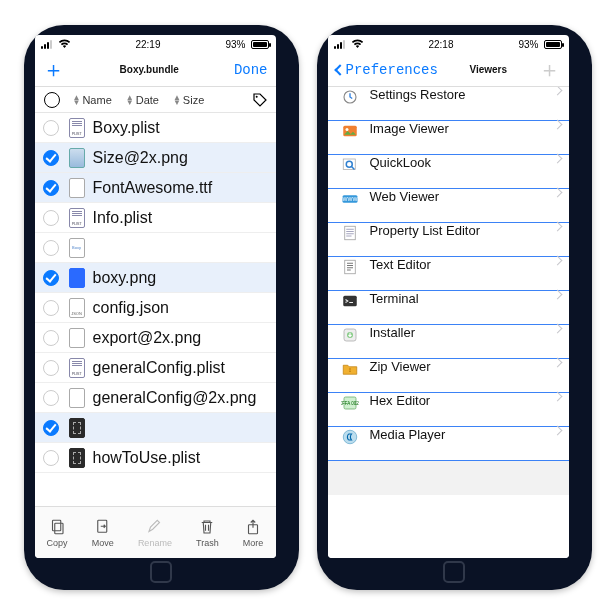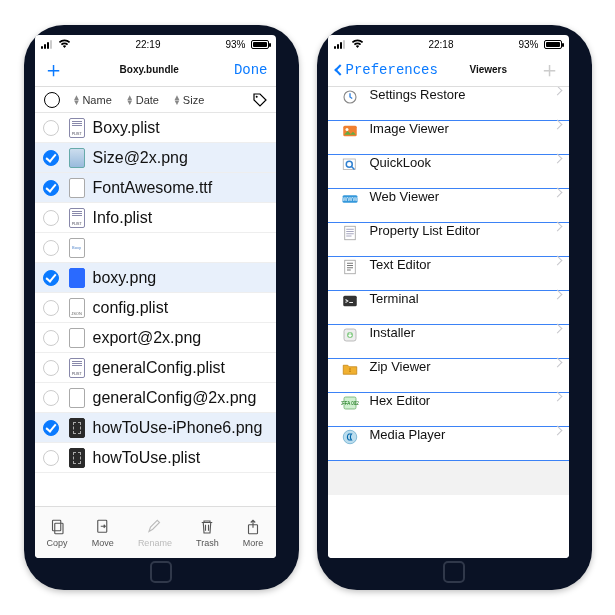--- a/index.html
+++ b/index.html
@@ -246,21 +246,21 @@
           </span>
           <span class="filename">boxy.png</span>
         </div>
         <div class="row">
           <span class="check">
             <span class="c"></span>
           </span>
           <span class="fileico json">
             <span class="fbox"></span>
           </span>
-          <span class="filename">config.plist</span>
+          <span class="filename">config.json</span>
         </div>
         <div class="row">
           <span class="check">
             <span class="c"></span>
           </span>
           <span class="fileico blank">
             <span class="fbox"></span>
           </span>
           <span class="filename">export@2x.png</span>
         </div>
@@ -282,21 +282,20 @@
           </span>
           <span class="filename">generalConfig@2x.png</span>
         </div>
         <div class="row selected">
           <span class="check">
             <span class="c on"></span>
           </span>
           <span class="fileico dark">
             <span class="fbox"></span>
           </span>
-          <span class="filename">howToUse-iPhone6.png</span>
         </div>
         <div class="row">
           <span class="check">
             <span class="c"></span>
           </span>
           <span class="fileico dark">
             <span class="fbox"></span>
           </span>
           <span class="filename">howToUse.plist</span>
         </div>

